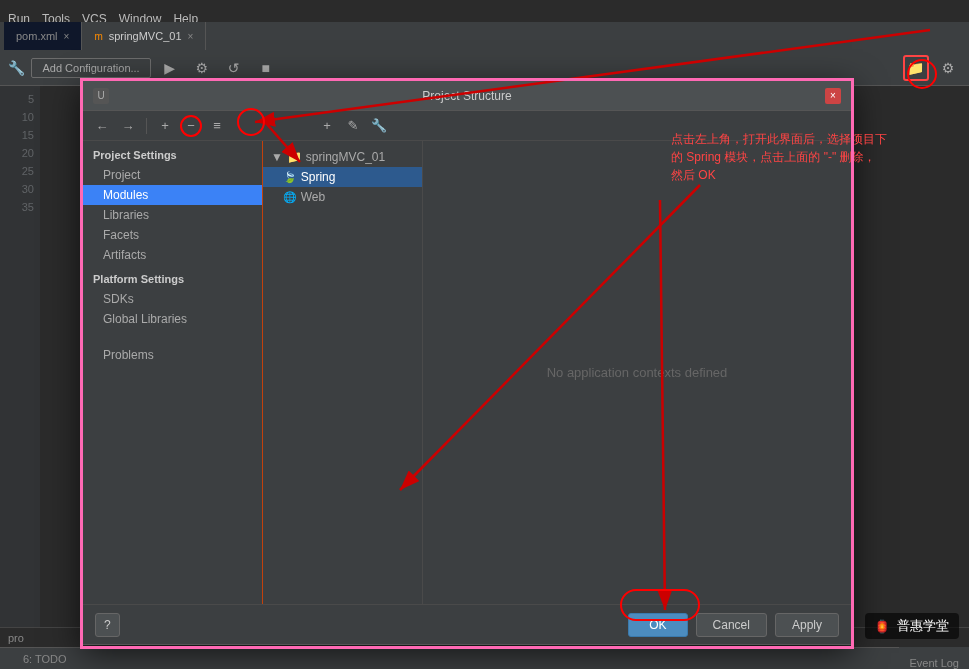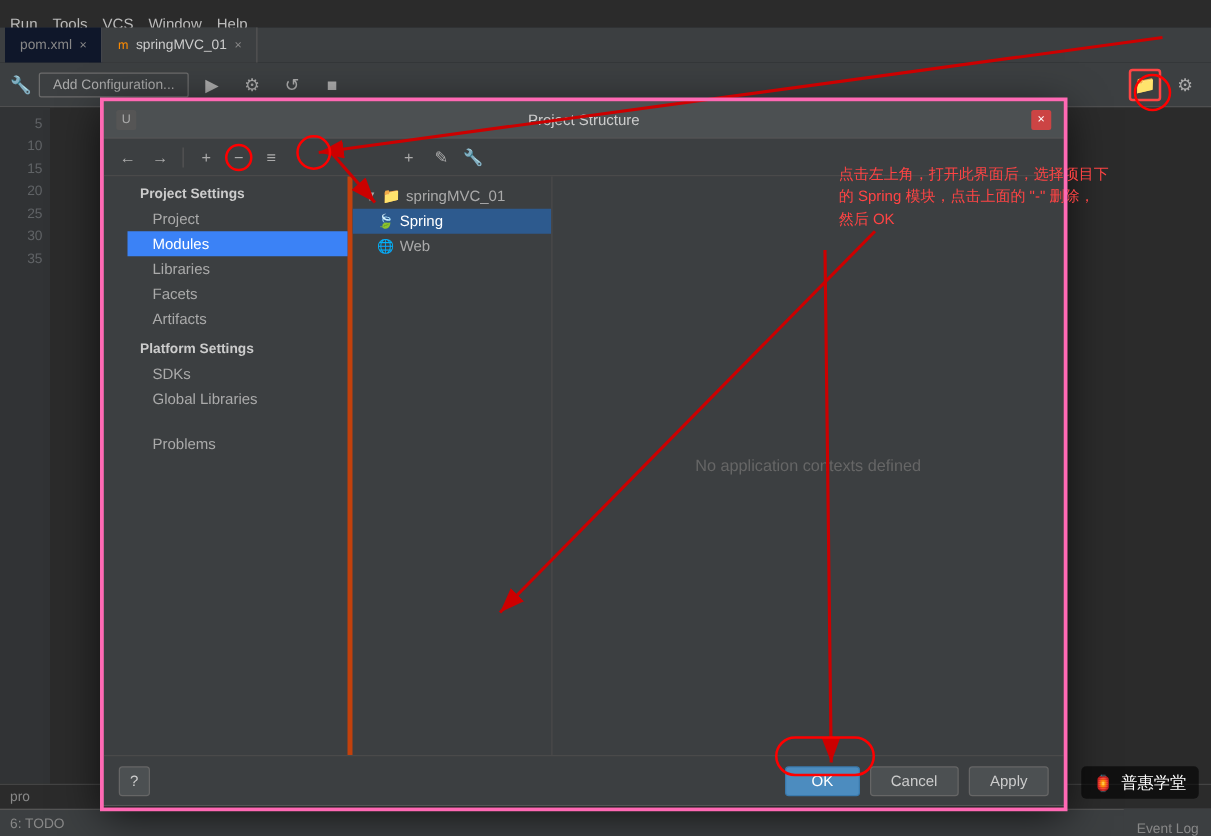--- a/index.html
+++ b/index.html
@@ -192,24 +192,23 @@
     
     .dialog-body {
       display: flex;
       flex: 1;
       overflow: hidden;
     }
 
     
     .dialog-left {
       width: 180px;
-      border-right: 4px solid #c2410c;
+      border-right: 1px solid #c2410c;
       display: flex;
       flex-direction: column;
-      margin-left: 19px;
     }
     .section-header {
       color: #ccc;
       font-size: 11px;
       font-weight: bold;
       padding: 8px 10px 4px 10px;
     }
     .nav-item {
       padding: 3px 10px 3px 20px;
       color: #aaa;
@@ -281,21 +280,21 @@
 
     
     .status-bar {
       position: absolute;
       bottom: 0;
       left: 0; right: 0;
       height: 22px;
       background: #3c3f41;
       display: flex;
       align-items: center;
-      padding: 0 8px;
+      padding: 0 23px;
       gap: 8px;
       font-size: 11px;
       color: #888;
       border-top: 1px solid #555;
       z-index: 10;
     }
 
     
     .annotation-text {
       position: absolute;

